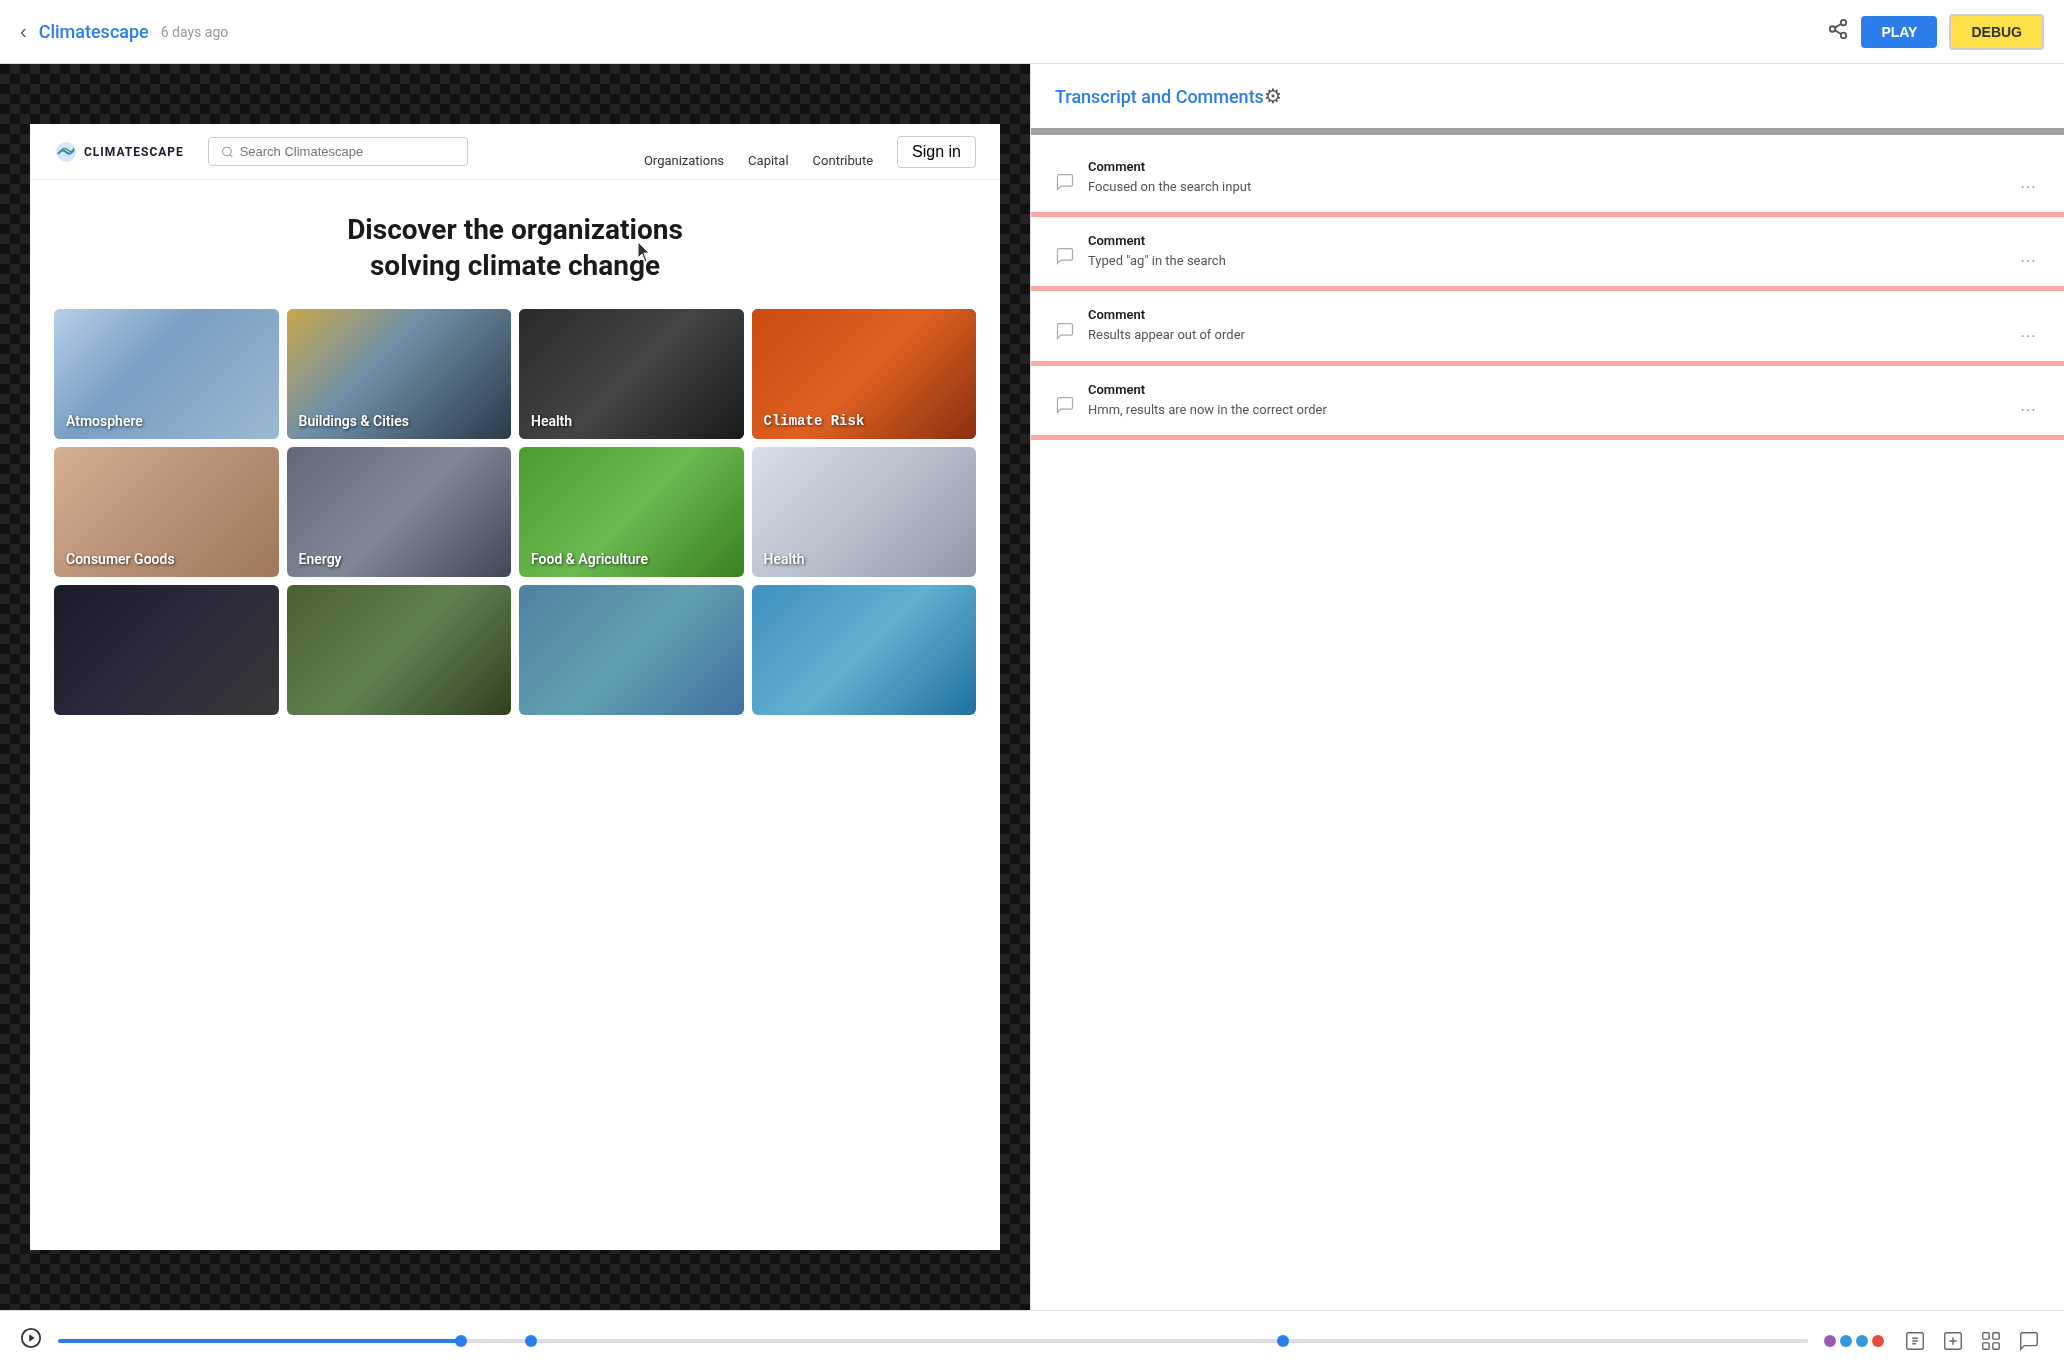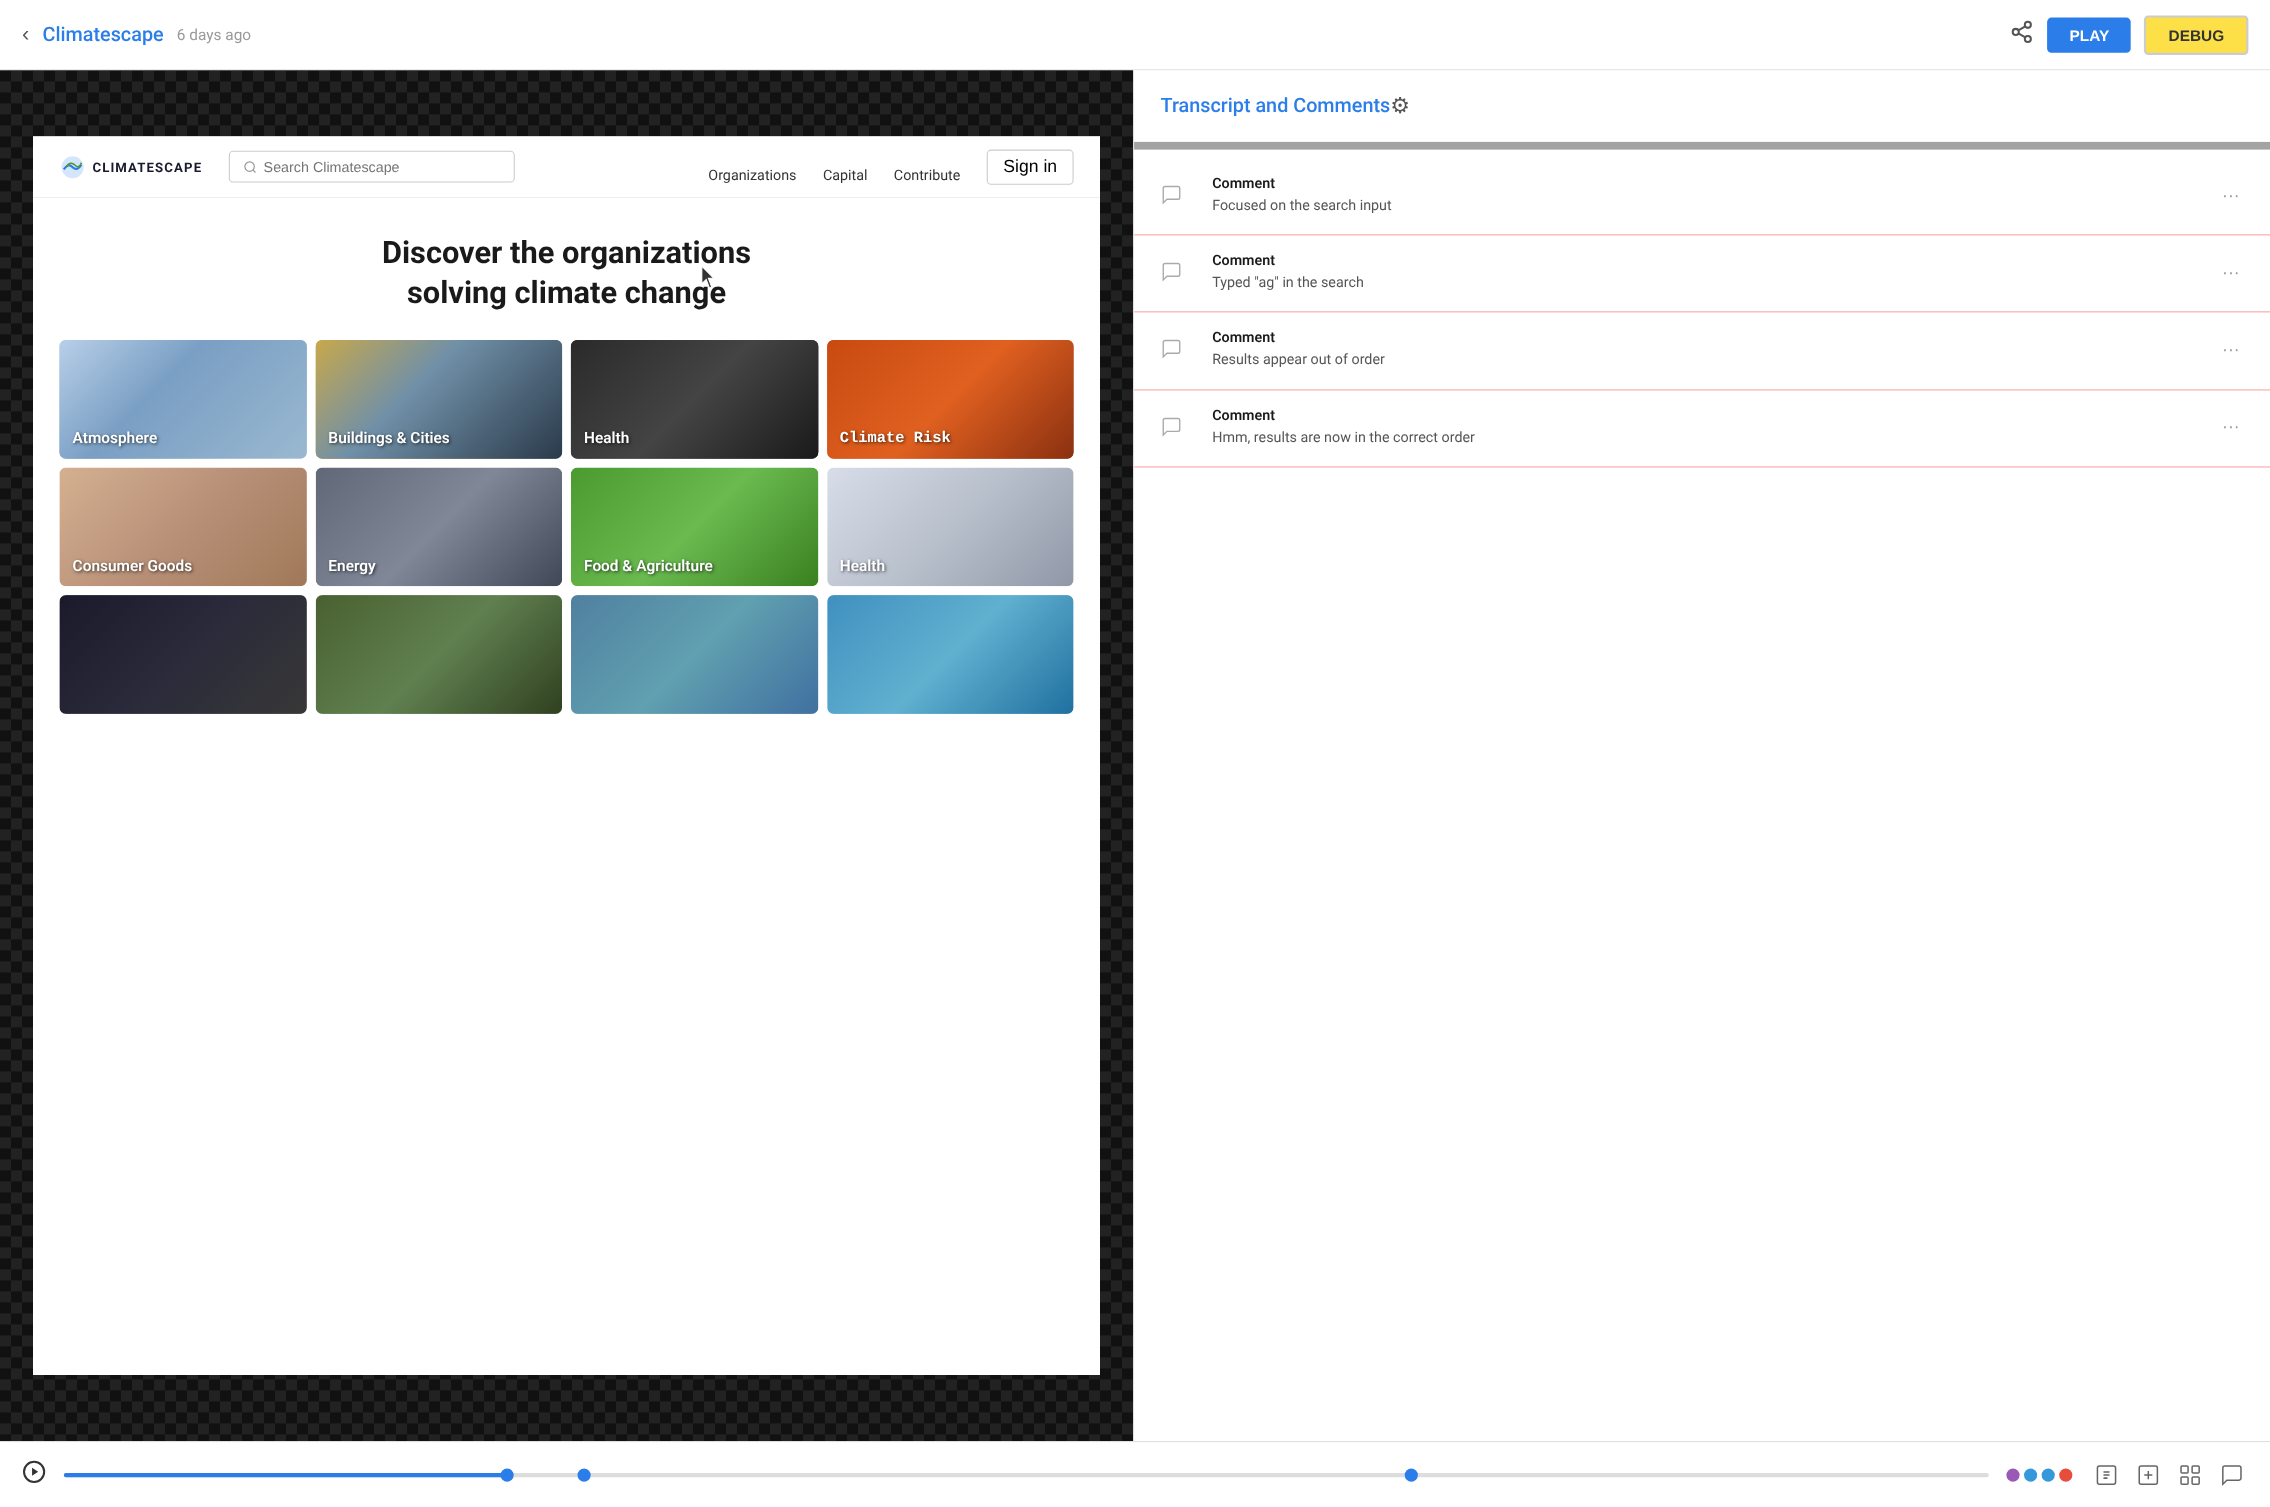--- a/index.html
+++ b/index.html
@@ -66,21 +66,21 @@
     }
 
     .cs-hero { text-align: center; padding: 32px 0 24px; }
     .cs-hero h1 { font-size: 28px; font-weight: 700; color: #1a1a1a; line-height: 1.3; }
 
     .cs-grid {
       display: grid; grid-template-columns: repeat(4, 1fr);
       gap: 8px; padding: 0 24px;
     }
     .cs-card {
-      position: relative; height: 108px; border-radius: 6px;
+      position: relative; height: 130px; border-radius: 6px;
       overflow: hidden; cursor: pointer;
     }
     .cs-card-label {
       position: absolute; bottom: 10px; left: 12px;
       color: #fff; font-size: 14px; font-weight: 600;
       text-shadow: 1px 1px 3px rgba(0,0,0,0.7);
     }
 
     
     .card-atmosphere { background: linear-gradient(135deg, #b8cfe8 0%, #7a9fc4 40%, #d4dfe8 100%); }
@@ -92,22 +92,22 @@
     .right-panel { flex: 1; background: #fff; border-left: 1px solid #e0e0e0; display: flex; flex-direction: column; }
     .panel-header {
       display: flex; align-items: center; justify-content: flex-start;
       padding: 20px 24px; border-bottom: 7px solid #a3a3a3;
     }
     .panel-title { color: #2b7de9; font-size: 18px; font-weight: 500; }
     .gear-btn { background: none; border: none; cursor: pointer; font-size: 20px; color: #555; }
 
     .comments-list { flex: 1; overflow-y: auto; padding: 8px 0; }
     .comment-item {
-      display: flex; align-items: center; gap: 27px;
-      padding: 16px 24px; border-bottom: 1px solid #fca5a5;
+      display: flex; align-items: flex-end; gap: 13px;
+      padding: 16px 24px; border-bottom: 5px solid #fca5a5;
     }
     .comment-icon { color: #999; font-size: 18px; flex-shrink: 0; margin-top: 2px; }
     .comment-body { flex: 1; }
     .comment-label { font-size: 13px; font-weight: 600; color: #1a1a1a; margin-bottom: 4px; }
     .comment-text { font-size: 13px; color: #555; line-height: 1.4; }
     .comment-more { background: none; border: none; cursor: pointer; color: #999; font-size: 16px; padding: 0 4px; }
 
     
     .bottom-bar {
       height: 60px; background: #fff; border-top: 1px solid #e0e0e0;

